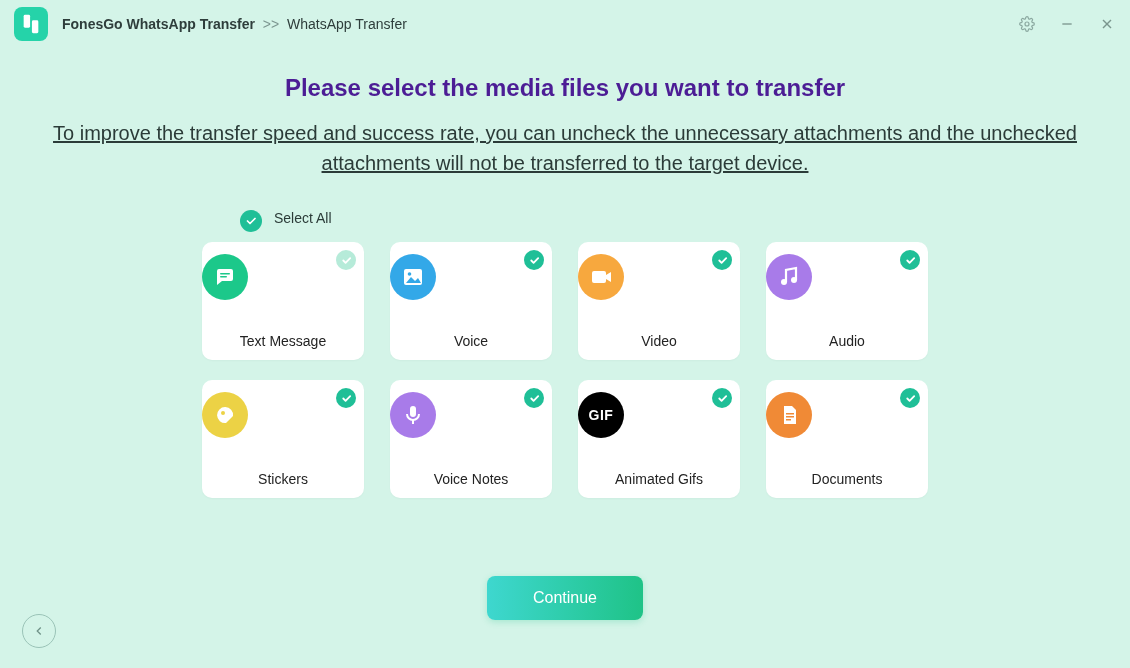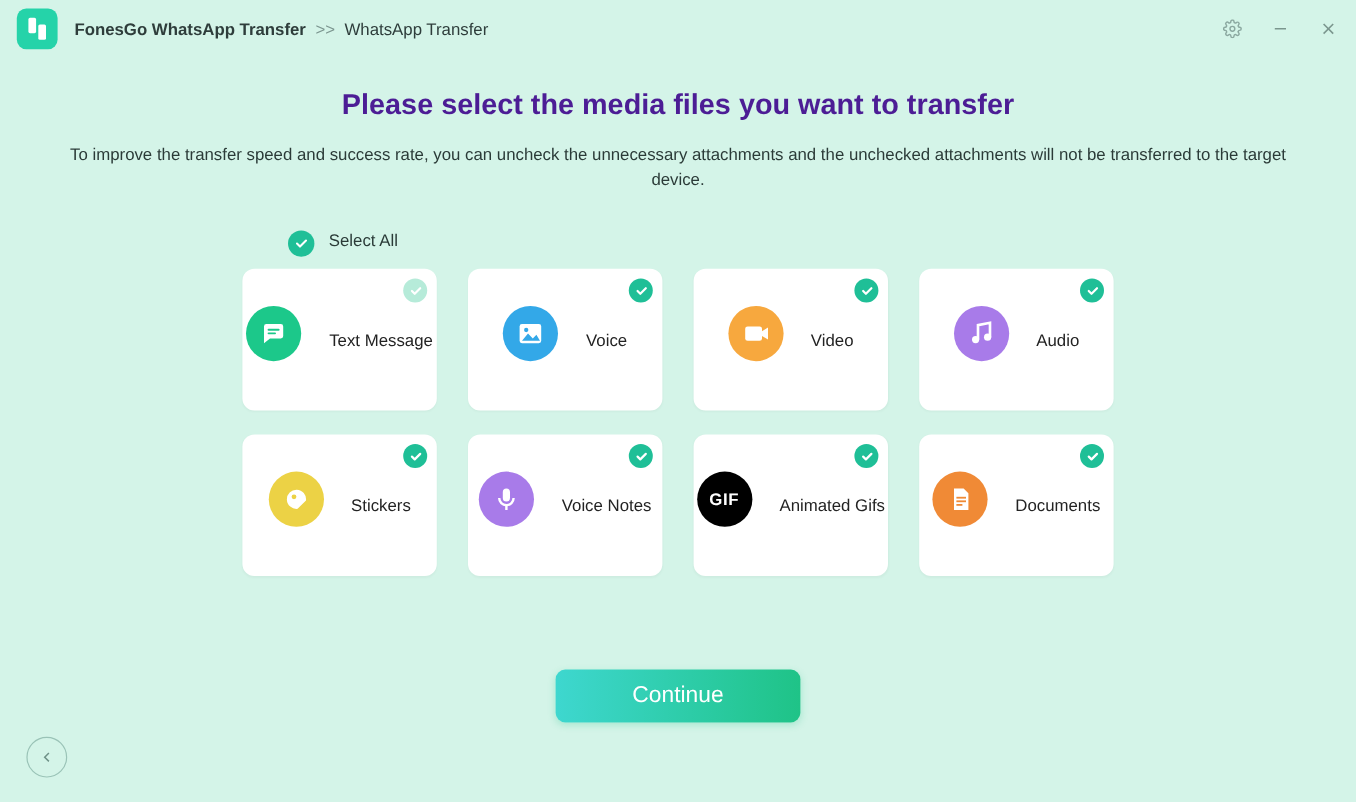--- a/index.html
+++ b/index.html
@@ -21,21 +21,21 @@
   .breadcrumb .leaf { font-weight: 400; }
   .window-controls { margin-left: auto; display: flex; align-items: center; gap: 22px; }
   .win-btn { width: 18px; height: 18px; display: flex; align-items: center; justify-content: center; cursor: pointer; color: #8ba8a0; }
   .win-btn svg { width: 16px; height: 16px; stroke: currentColor; }
   .win-btn.minimize { color:#7b968e; }
   .win-btn.close { color:#7b968e; }
 
   
   .content { padding: 26px 30px 0 30px; text-align: center; }
   h1 { font-size: 24px; font-weight: 700; color: #4c1d95; margin-bottom: 16px; }
-  .subtitle { font-size: 14px; color: #2b3b38; line-height: 1.5; max-width: 1040px; margin: 0 auto; }
+  .subtitle { font-size: 20px; color: #2b3b38; line-height: 1.5; max-width: 1040px; margin: 0 auto; text-decoration: underline; }
 
   .select-all-row {
     display: flex; gap: 12px;
     margin: 32px 0 10px 210px;
   }
   .check-circle {
     width: 22px; height: 22px; border-radius: 50%;
     background: #1fbf97; display: flex; align-items: center; justify-content: center;
   }
   .check-circle svg { width: 12px; height: 12px; }
@@ -44,44 +44,44 @@
   .cards {
     display: grid;
     grid-template-columns: repeat(4, 162px);
     grid-auto-rows: 118px;
     gap: 20px 26px;
     justify-content: center;
     margin-top: 10px;
   }
   .card {
     background: #ffffff; border-radius: 10px; position: relative;
-    display: flex; flex-direction: row; align-items: center; justify-content: center;
+    display: flex; flex-direction: column; justify-content: center;
     cursor: pointer;
     box-shadow: 0 1px 2px rgba(0,0,0,0.03);
     gap: 23px;
   }
   .card .corner-check {
     position: absolute; top: 8px; right: 8px;
     width: 20px; height: 20px; border-radius: 50%;
     background: #1fbf97; display: flex; align-items: center; justify-content: center;
   }
   .card .corner-check.dim { background: #b6ebd9; }
   .card .corner-check svg { width: 11px; height: 11px; }
   .card-icon {
     width: 46px; height: 46px; border-radius: 50%;
     display: flex; align-items: center; justify-content: center;
     margin-bottom: 10px; color: #fff;
   }
   .card-icon svg { width: 24px; height: 24px; fill: #fff; }
   .card-label { font-size: 14px; color: #232323; }
 
   .continue-btn {
-    width: 204px; height: 44px; border: none; border-radius: 8px; cursor: pointer;
+    width: 156px; height: 44px; border: none; border-radius: 8px; cursor: pointer;
     background: linear-gradient(90deg, #3ed7cf, #1fc387);
-    color: #ffffff; font-size: 19px; font-weight: 500;
+    color: #ffffff; font-size: 16px; font-weight: 500;
     margin-top: 78px;
     box-shadow: 0 2px 6px rgba(31,195,135,0.25);
   }
 
   .back-btn {
     position: absolute; left: 22px; bottom: 20px;
     width: 34px; height: 34px; border-radius: 50%; border: 1.5px solid #9ac3b7;
     background: transparent; display:flex; align-items:center; justify-content:center;
     cursor: pointer; color:#6f9288;
   }

